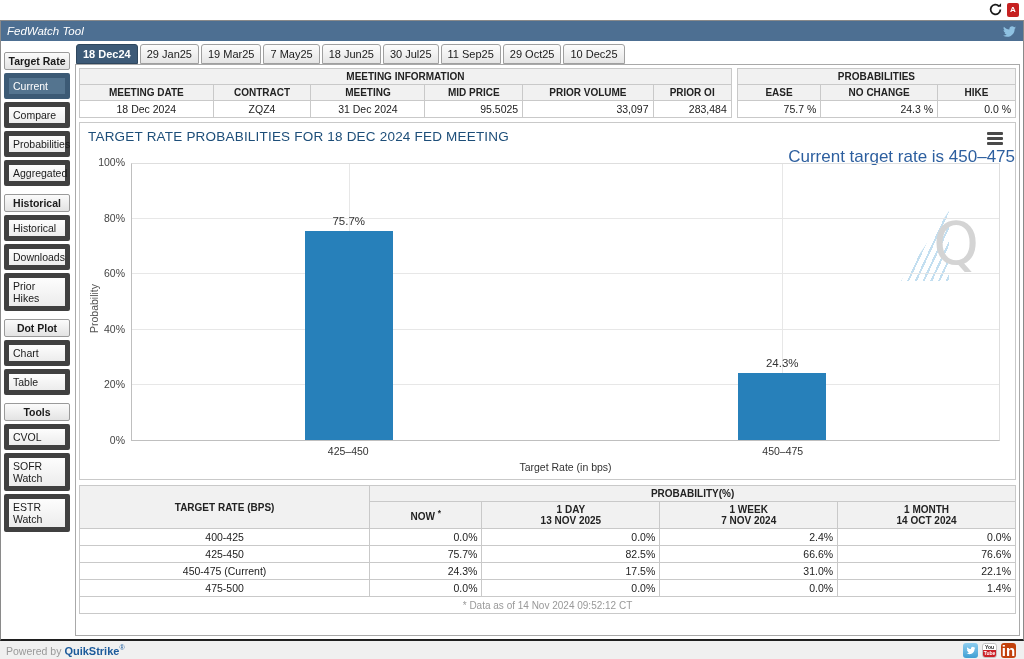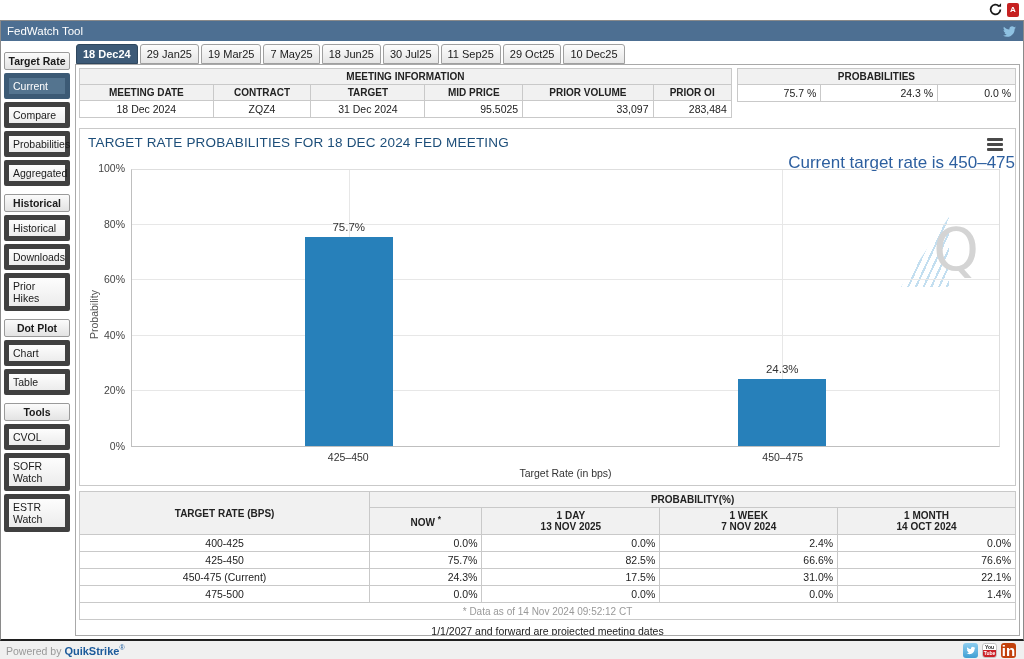--- a/index.html
+++ b/index.html
@@ -11,21 +11,21 @@
   
   .top-strip { height:20px; position:relative; background:#fff; }
   .top-icons { position:absolute; right:5px; top:2px; display:flex; gap:4px; align-items:center; }
   .refresh-btn { width:15px; height:15px; cursor:pointer; }
   .pdf-btn { width:12px; height:14px; background:#c62121; border-radius:2px; color:#fff;
     font-size:8px; font-weight:bold; text-align:center; line-height:14px; cursor:pointer; }
   
   .main-panel { position:absolute; top:20px; left:0; right:0; bottom:18px;
     border:1px solid #8a8a8a; border-bottom:2px solid #1f1f1f; background:#fff; }
   .header-bar { height:20px; background:#4d6f92; display:flex; align-items:center;
-    justify-content:space-between; padding:0 6px; }
+    justify-content:space-between; padding:0 6px;font-style:italic; }
   .header-title { color:#fff; font-size:11.5px; }
   .panel-body { position:absolute; top:20px; left:0; right:0; bottom:0; display:flex; }
   
   .sidebar { width:72px; flex-shrink:0; padding-top:11px; background:#fff; }
   .side-header { margin:8px 3px 3px; padding:2px 0; text-align:center; font-weight:bold;
     font-size:10.5px; background:linear-gradient(#fbfbfb,#e3e3e3); border:1px solid #9a9a9a;
     border-radius:2px; color:#1a1a1a; }
   .side-header:first-child { margin-top:0; }
   .side-item { margin:3px 3px; padding:2px 4px; font-size:10.5px;
     background:linear-gradient(#fdfdfd,#ececec); border:5px solid #404040; border-radius:2px;
@@ -42,21 +42,21 @@
   table.grid { border-collapse:collapse; width:100%; font-size:10.5px; border:1px solid #ababab; }
   table.grid th, table.grid td { border:1px solid #c9c9c9; padding:2px 4px; }
   table.grid th { background:#f1f1f1; font-size:10px; font-weight:bold; text-align:center; }
   table.grid td { background:#fff; height:17px; }
   .top-tables { display:flex; gap:5px; }
   .mi-wrap { flex:657; }
   .prob-wrap { flex:281; }
   td.c { text-align:center; }
   td.r { text-align:right; }
   
-  .chart-panel { border:1px solid #c9c9c9; margin-top:10px; height:358px; position:relative; background:#fff; }
+  .chart-panel { border:1px solid #c9c9c9; margin-top:4px; height:358px; position:relative; background:#fff; }
   .chart-title { position:absolute; top:6px; left:8px; font-size:13.5px; color:#1d4e79; letter-spacing:0.2px; }
   .chart-menu { position:absolute; top:9px; right:12px; width:16px; height:13px; cursor:pointer;
     display:flex; flex-direction:column; justify-content:space-between; }
   .chart-menu i { display:block; height:3px; background:#4a4a4a; border-radius:1px; }
   .chart-subtitle { position:absolute; top:24px; left:0; right:0; text-align:right;
     font-size:17px; color:#2d5f9f; }
   .chart-plot { position:absolute; left:51px; right:15px; top:40px; height:278px;
     border:1px solid #dedede; border-left-color:#bfbfbf; border-bottom-color:#bfbfbf; }
   .hgrid { position:absolute; left:0; right:0; height:1px; background:#e7e7e7; }
   .vgrid { position:absolute; top:0; bottom:0; width:1px; background:#e7e7e7; }
@@ -170,21 +170,21 @@
                   <col style="width:20%">
                   <col style="width:12%">
                 </colgroup>
               <tbody>
                   <tr>
                     <th colspan="6">MEETING INFORMATION</th>
                   </tr>
               <tr>
                 <th>MEETING DATE</th>
                 <th>CONTRACT</th>
-                <th>TARGET</th>
+                <th>MEETING</th>
                 <th>MID PRICE</th>
                 <th>PRIOR VOLUME</th>
                 <th>PRIOR OI</th>
               </tr>
               <tr>
                 <td class="c">18 Dec 2024</td>
                 <td class="c">ZQZ4</td>
                 <td class="c">31 Dec 2024</td>
                 <td class="r">95.5025</td>
                 <td class="r">33,097</td>
@@ -198,20 +198,25 @@
               <colgroup>
                   <col style="width:30%">
                   <col style="width:42%">
                   <col style="width:28%">
                 </colgroup>
               <tbody>
                   <tr>
                     <th colspan="3">PROBABILITIES</th>
                   </tr>
               <tr>
+                <th>EASE</th>
+                <th>NO CHANGE</th>
+                <th>HIKE</th>
+              </tr>
+              <tr>
                 <td class="r">75.7 %</td>
                 <td class="r">24.3 %</td>
                 <td class="r">0.0 %</td>
               </tr>
             </tbody>
               </table>
           </div>
         </div>
 
         <div class="chart-panel">
@@ -313,21 +318,20 @@
               <td class="r">0.0%</td>
               <td class="r">1.4%</td>
             </tr>
             <tr class="footnote-row">
               <td colspan="5">* Data as of 14 Nov 2024 09:52:12 CT</td>
             </tr>
           </tbody>
             </table>
         </div>
 
-        <div class="projected-note">1/1/2027 and forward are projected meeting dates</div>
       </div>
     </div>
   </div>
 </div>
 
 <div class="page-footer">
   <div class="powered">
     <span>Powered by</span>
     <span class="brand">QuikStrike</span><sup>®</sup>
   </div>

